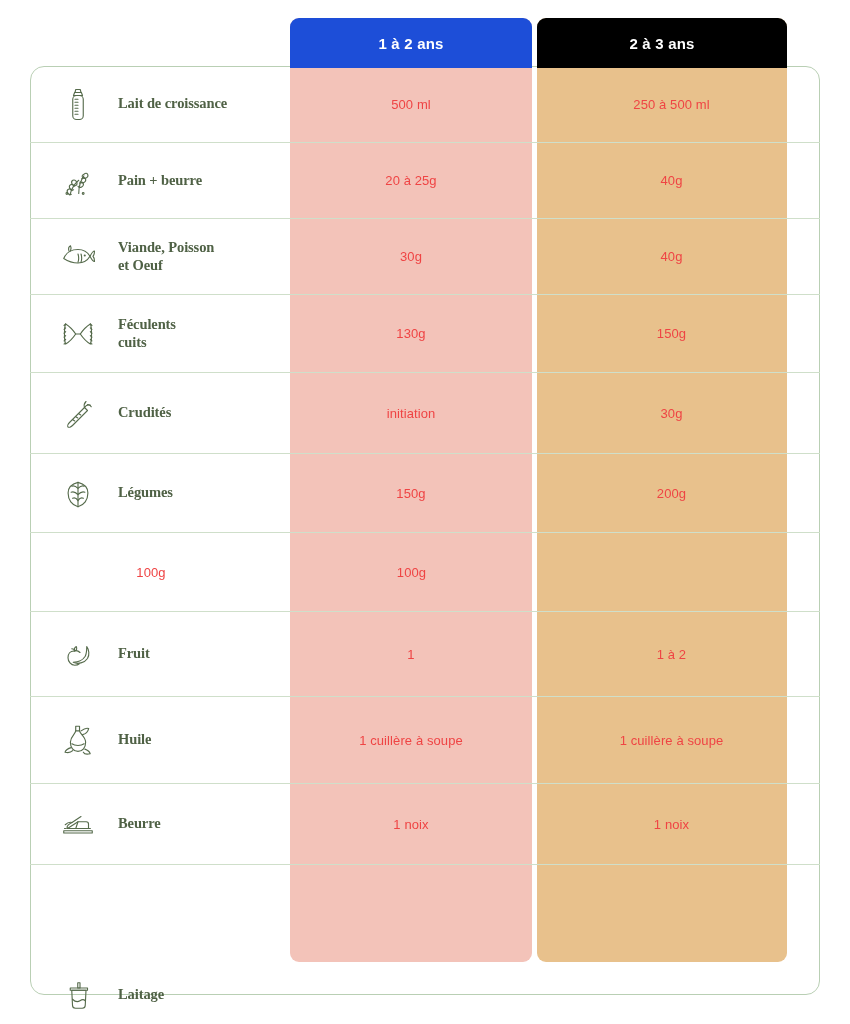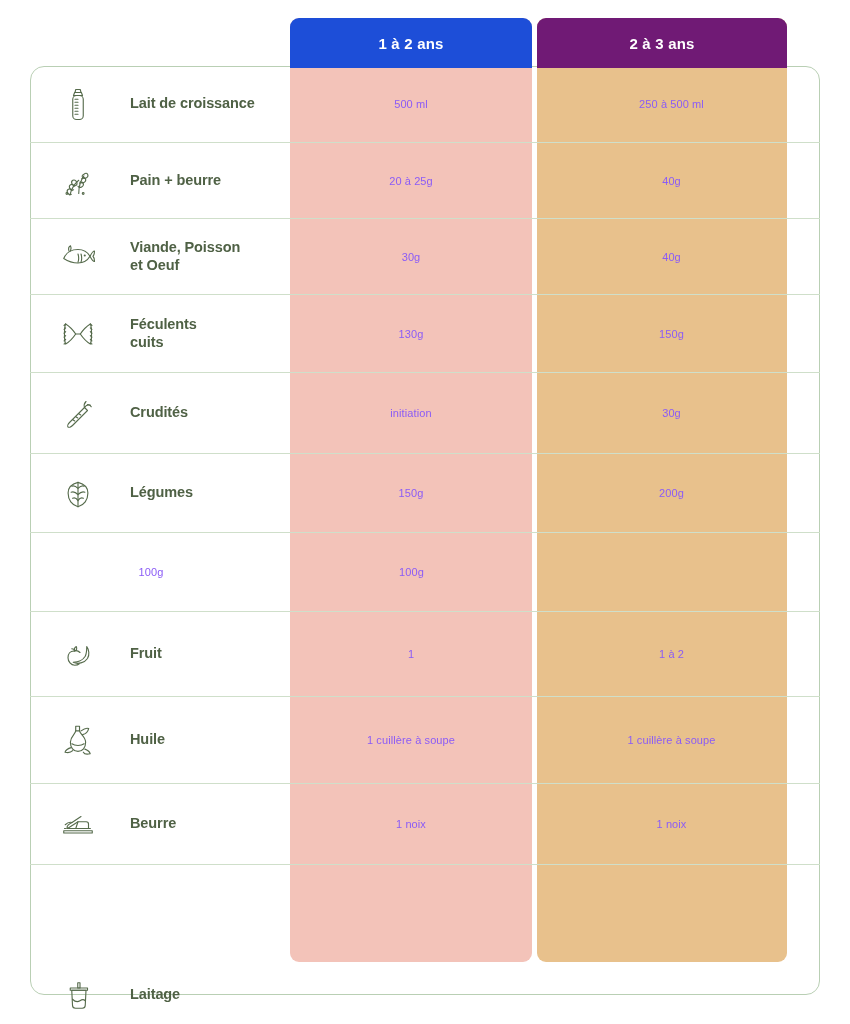--- a/index.html
+++ b/index.html
@@ -59,21 +59,21 @@
     letter-spacing: 0.2px;
   }
   #header-col1 {
     left: 290px;
     width: 242px;
     background: #1d4ed8;
   }
   #header-col2 {
     left: 537px;
     width: 250px;
-    background: #701a75;
+    background: #000000;
   }
 
   
   #table-frame {
     position: absolute;
     left: 30px;
     top: 66px;
     width: 790px;
     height: 929px;
     border: 1px solid #b9cfb4;
@@ -114,35 +114,36 @@
     flex: 0 0 52px;
     display: flex;
     align-items: center;
     justify-content: center;
     color: #566b4c;
   }
   .icon-box svg {
     display: block;
   }
   .label-text {
-    margin-left: 26px;
+    margin-left: 14px;
     font-size: 14.5px;
     font-weight: bold;
     line-height: 1.22;
     color: #4f6145;
     letter-spacing: -0.1px;
+    font-family: Liberation Serif, serif;
   }
 
   .cell-val {
     display: flex;
     align-items: center;
     justify-content: center;
     box-sizing: border-box;
-    font-size: 11px;
-    color: #8b5cf6;
+    font-size: 13px;
+    color: #ef4444;
     letter-spacing: 0.1px;
   }
   .cell-val.v1 { width: 242px; flex: 0 0 242px; margin-left: 0px; }
   .gap-a { width: 5px; flex: 0 0 5px; }
   .cell-val.v2 { width: 250px; flex: 0 0 250px; padding-left: 19px; }
   .tail { flex: 1 1 auto; }
 </style>
 </head>
 <body>
 

